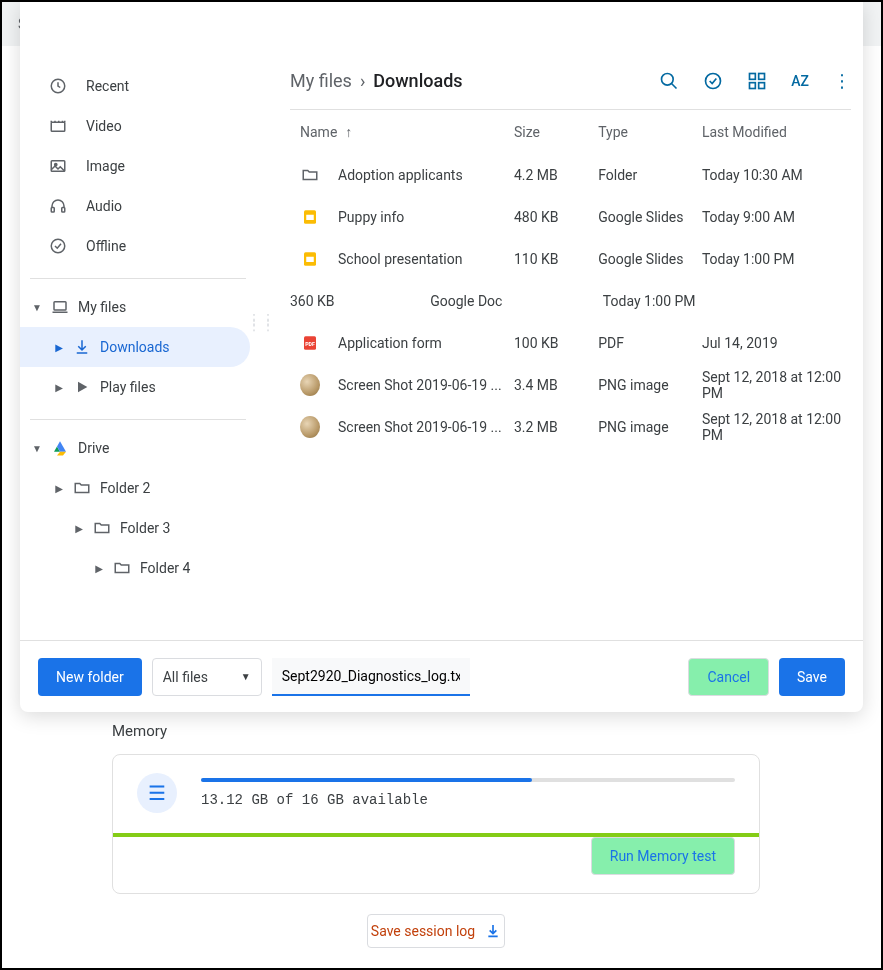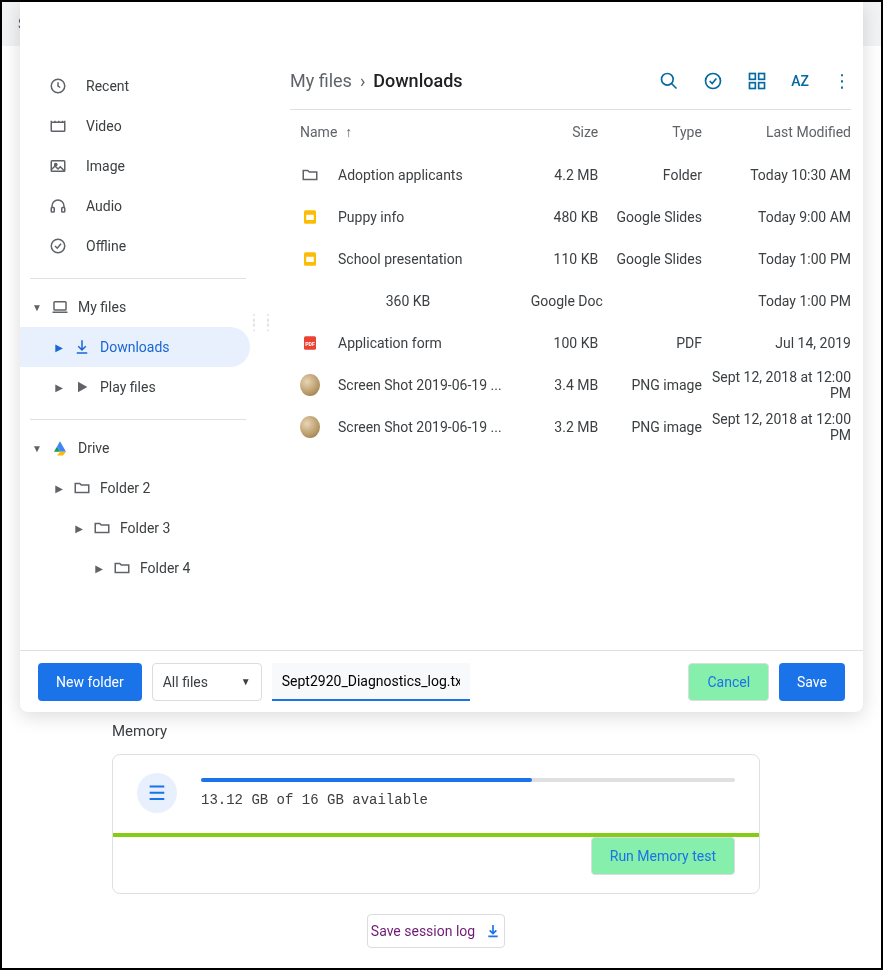--- a/index.html
+++ b/index.html
@@ -23,32 +23,32 @@
 .indent-2 { padding-left: 54px; }
 .indent-3 { padding-left: 74px; }
 .drag-handle { position:absolute; right:-5px; top:270px; color:#dadce0; font-size:14px; line-height:6px;}
 
 .main { flex: 1; padding: 24px 12px 0 20px; display:flex; flex-direction:column;}
 .main-header { display: flex; align-items: center; padding-bottom:18px;}
 .breadcrumb { color:#5f6368; font-size: 18px; display:flex; align-items:center; gap:8px;}
 .breadcrumb .current { color:#202124; font-weight:500;}
 .header-icons { margin-left:auto; display:flex; gap:24px; color:#0369a1; align-items:center;}
 .header-icons > * { cursor:pointer; }
-.file-list { border-top:1px solid #e0e0e0;text-align:right;}
+.file-list { border-top:1px solid #e0e0e0;}
 .file-head { display:flex; padding: 14px 0; font-size:14px; color:#5f6368;}
 .col-name { flex: 3.3; display:flex; align-items:center; gap:8px; padding-left:10px;}
 .col-size { flex: 1.3; }
 .col-type { flex: 1.6; }
 .col-mod { flex: 2.3; }
 .file-row { display:flex; align-items:center; height: 42px; font-size:14px; color:#3c4043; cursor:pointer;}
 .file-row .col-name { gap:18px; }
 .file-icon { width:20px; height:20px; display:flex; align-items:center; justify-content:center;}
 .circle-thumb { width:22px; height:22px; border-radius:50%; background: radial-gradient(circle at 35% 35%, #e8d5b5, #b89968 60%, #8a6d3b);}
 
-.footer { height: 62px; border-top:1px solid #e0e0e0; display:flex; align-items:center; padding: 0 18px; gap:10px;}
+.footer { height: 72px; border-top:1px solid #e0e0e0; display:flex; align-items:center; padding: 0 18px; gap:10px;}
 .btn { height:38px; padding:0 18px; border-radius:4px; font-size:14px; display:flex; align-items:center; justify-content:center; cursor:pointer; border:none;}
 .btn-primary { background:#1a73e8; color:#fff;}
 .btn-secondary { background:#86efac; color:#1a73e8; border:1px solid #dadce0;}
 .filter-select { height:38px; width:110px; border:1px solid #dadce0; border-radius:4px; display:flex; align-items:center; padding:0 10px; font-size:14px; justify-content:space-between; color:#3c4043; cursor:pointer;}
 .filename-input { flex:1; height:38px; border:none; border-bottom:2px solid #1a73e8; background:#f8f9fa; padding:0 10px; font-size:14px; outline:none;}
 .filename-wrap { position:relative; flex:1; max-width:420px;}
 .highlight-box { position:absolute; border:5px solid red; border-radius:18px; pointer-events:none;}
 .arrow-svg { position:absolute; pointer-events:none;}
 
 
@@ -56,21 +56,21 @@
 .memory-title { font-size:15px; color:#3c4043; margin-bottom:14px;}
 .memory-card { border:1px solid #e0e0e0; border-radius:8px; padding:18px 24px; display:flex; flex-direction:column;}
 .memory-top { display:flex; align-items:center; gap:24px;}
 .mem-icon { width:40px; height:40px; border-radius:50%; background:#e8f0fe; color:#1a73e8; display:flex; align-items:center; justify-content:center; font-size:20px;}
 .mem-bar-wrap { flex:1;}
 .mem-bar { height:4px; background:#e0e0e0; border-radius:2px; position:relative;}
 .mem-bar-fill { height:100%; background:#1a73e8; border-radius:2px;}
 .mem-text { font-size:14px; color:#3c4043; margin-top:10px;font-family:Liberation Mono, monospace;}
 .mem-footer { border-top:4px solid #84cc16; margin:20px -24px 0; padding:0 24px 0; display:flex; justify-content:flex-end;}
 .session-btn-wrap { text-align:center; margin-top:20px;}
-.session-btn { display:inline-flex; align-items:center; gap:10px; border:1px solid #dadce0; border-radius:4px; padding:8px 3px; color:#701a75; font-size:14px; cursor:pointer;}
+.session-btn { display:inline-flex; align-items:center; gap:10px; border:1px solid #dadce0; border-radius:4px; padding:8px 3px; color:#c2410c; font-size:14px; cursor:pointer;}
 
 svg { display:block; }
 </style>
 </head>
 <body>
 
 <div class="title-bar">
   <span>Save files as</span>
   <span class="close">✕</span>
 </div>

